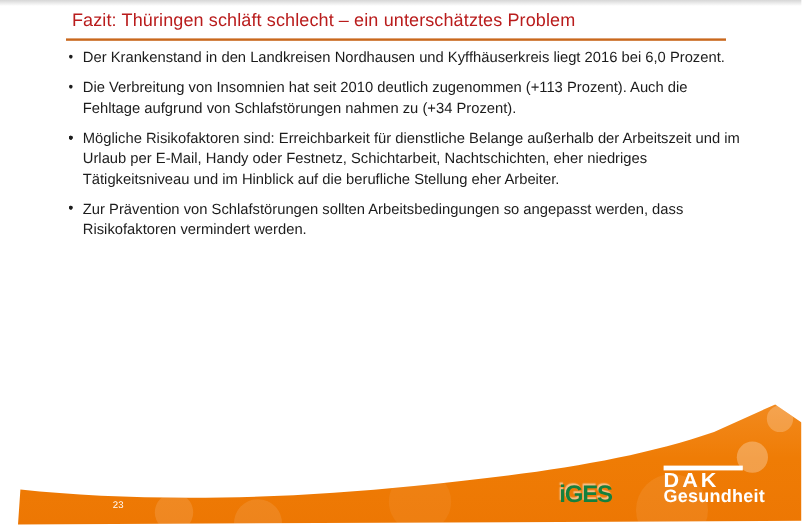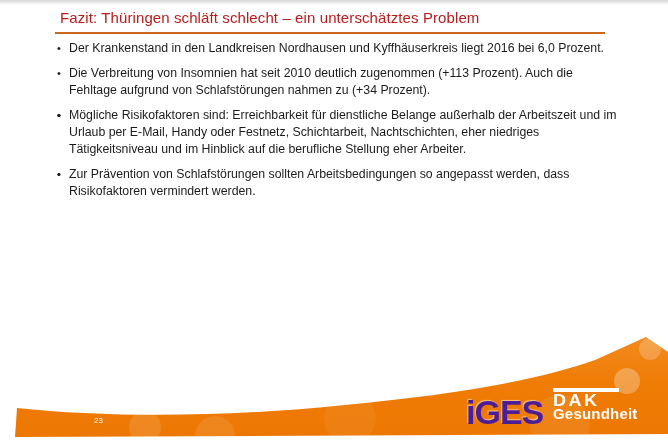--- a/index.html
+++ b/index.html
@@ -75,24 +75,24 @@
     left: 58px;
     top: 416px;
     font-size: 8px;
     color: #ffffff;
     margin-left: 36px;
   }
   .iges-logo {
     position: absolute;
     left: 466px;
     top: 399px;
-    font-size: 34px;
+    font-size: 20px;
     font-weight: 800;
     letter-spacing: -1px;
-    color: #4c1d95;
+    color: #15803d;
     text-shadow: -1px -1px 1px rgba(255,255,255,0.55);
     line-height: 26px;
   }
   .dak-logo {
     position: absolute;
     left: 553px;
     top: 388px;
     width: 72px;
     color: #ffffff;
     text-align: left;

